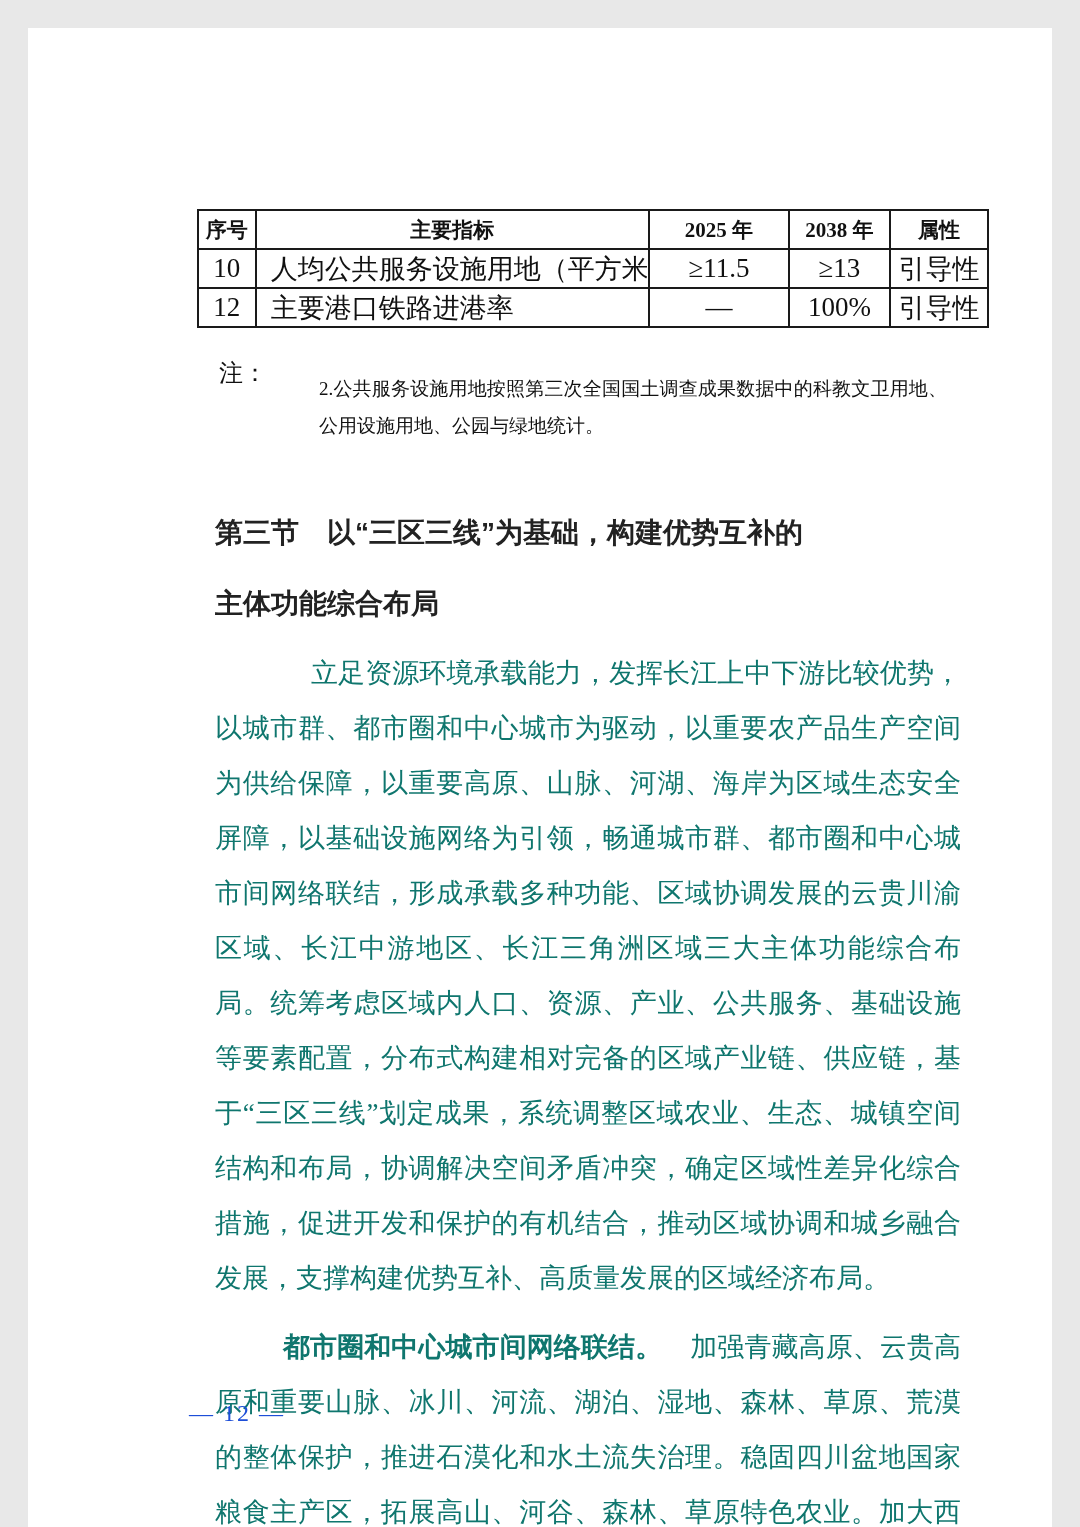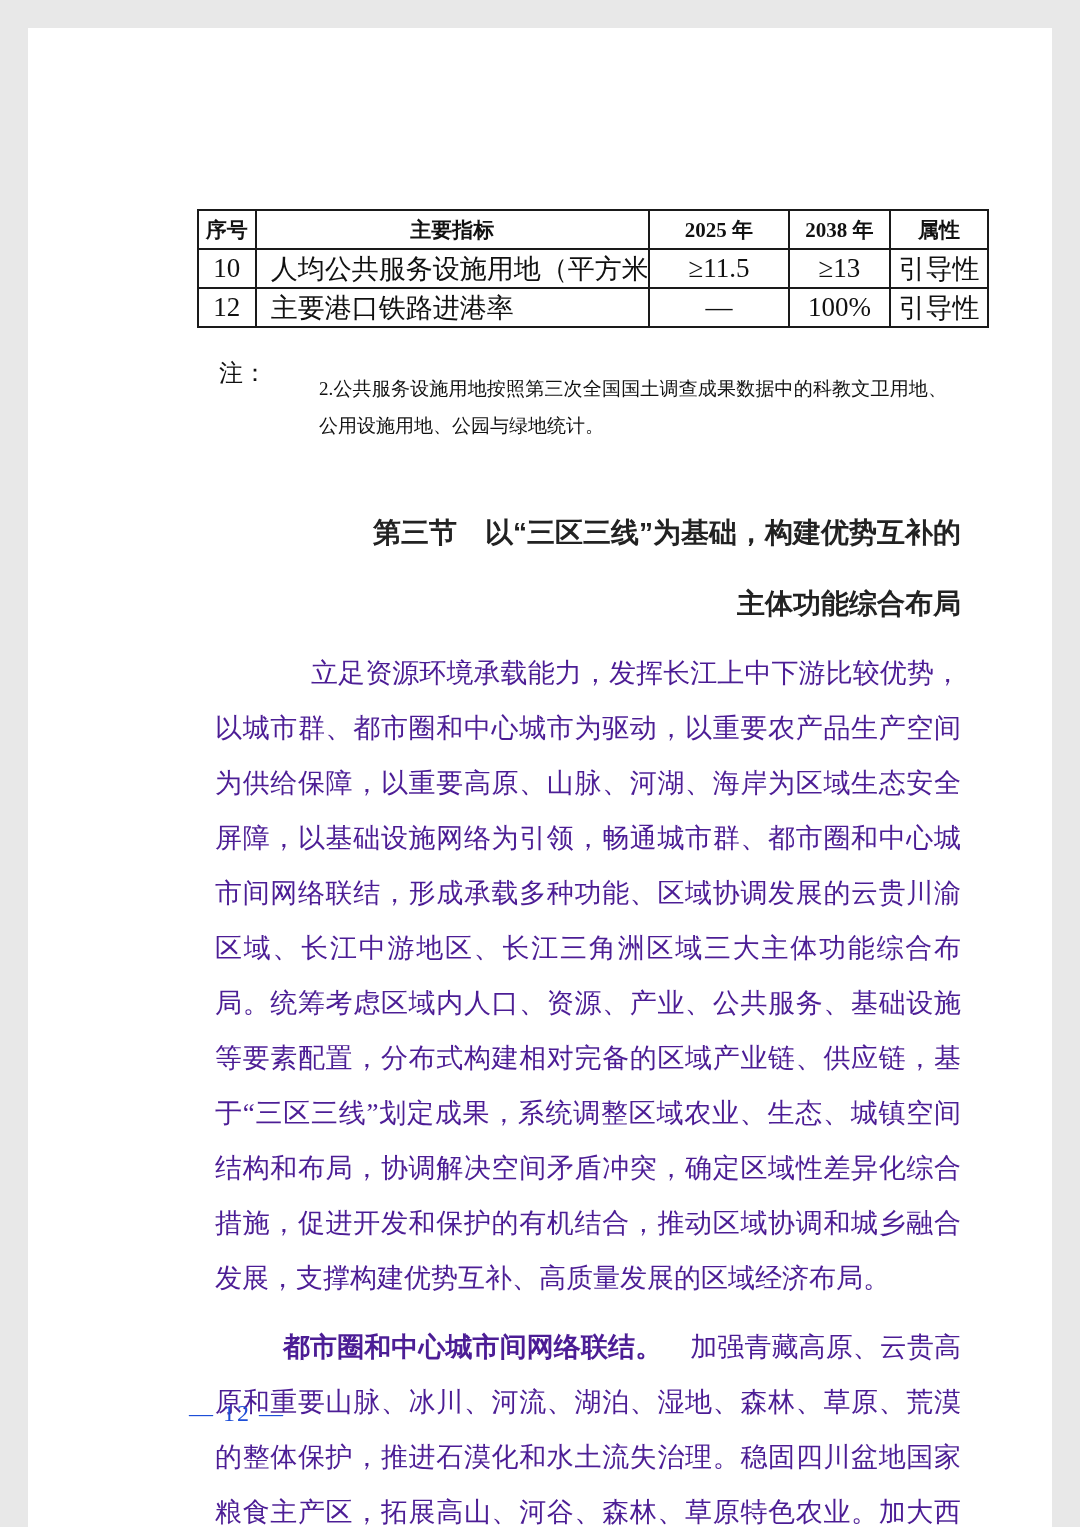--- a/index.html
+++ b/index.html
@@ -61,36 +61,36 @@
   .note-items { flex: 1 1 auto; }
   .note-item {
     font-size: 19px;
     line-height: 37px;
     text-align: justify;
   }
 
   
   .section-heading {
     margin-top: 32px;
-    text-align: right;
+    text-align: left;
     font-family: "Liberation Sans", "DejaVu Sans", sans-serif;
     font-weight: 700;
     font-size: 28px;
     line-height: 57px;
     color: #222222;
   }
 
   
   .body-text { margin-top: 14px; }
   .body-text p {
     font-size: 27px;
     line-height: 55px;
     text-align: justify;
     text-indent: 2em;
-    color: #4c1d95;
+    color: #0f766e;
   }
   .body-text p .lead { font-weight: 700; }
 
   
   .footer {
     position: absolute;
     left: 147px;
     top: 1358px;
     font-size: 24px;
     color: #1d4ed8;

